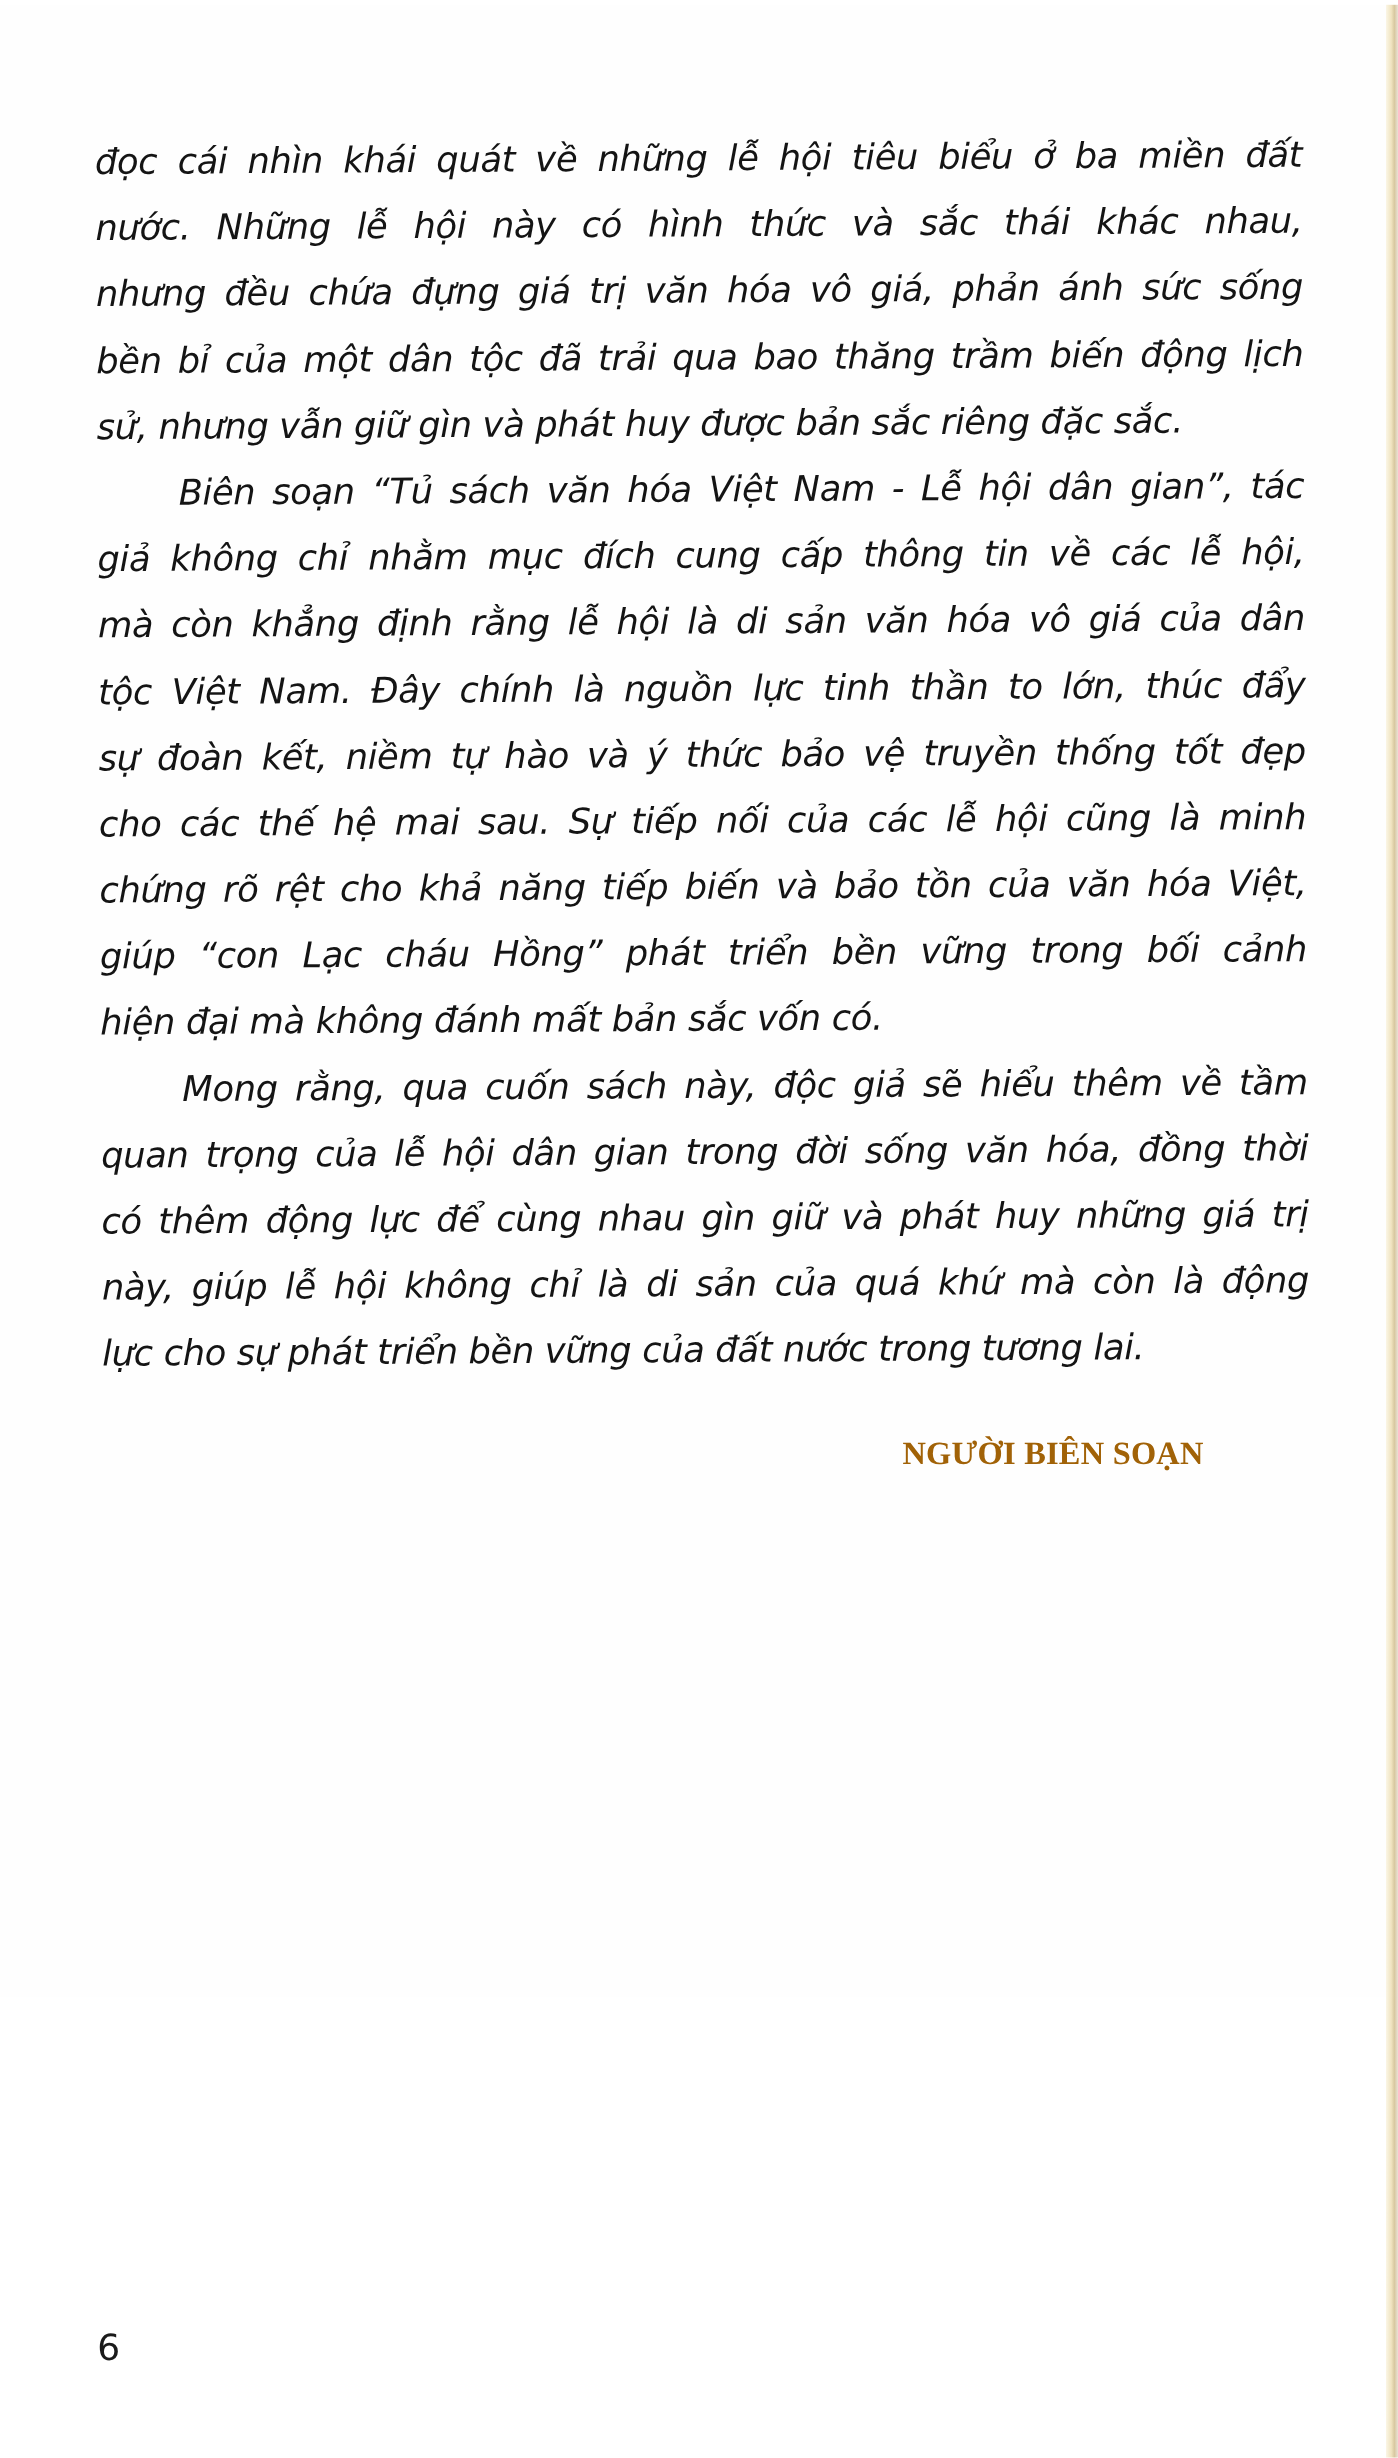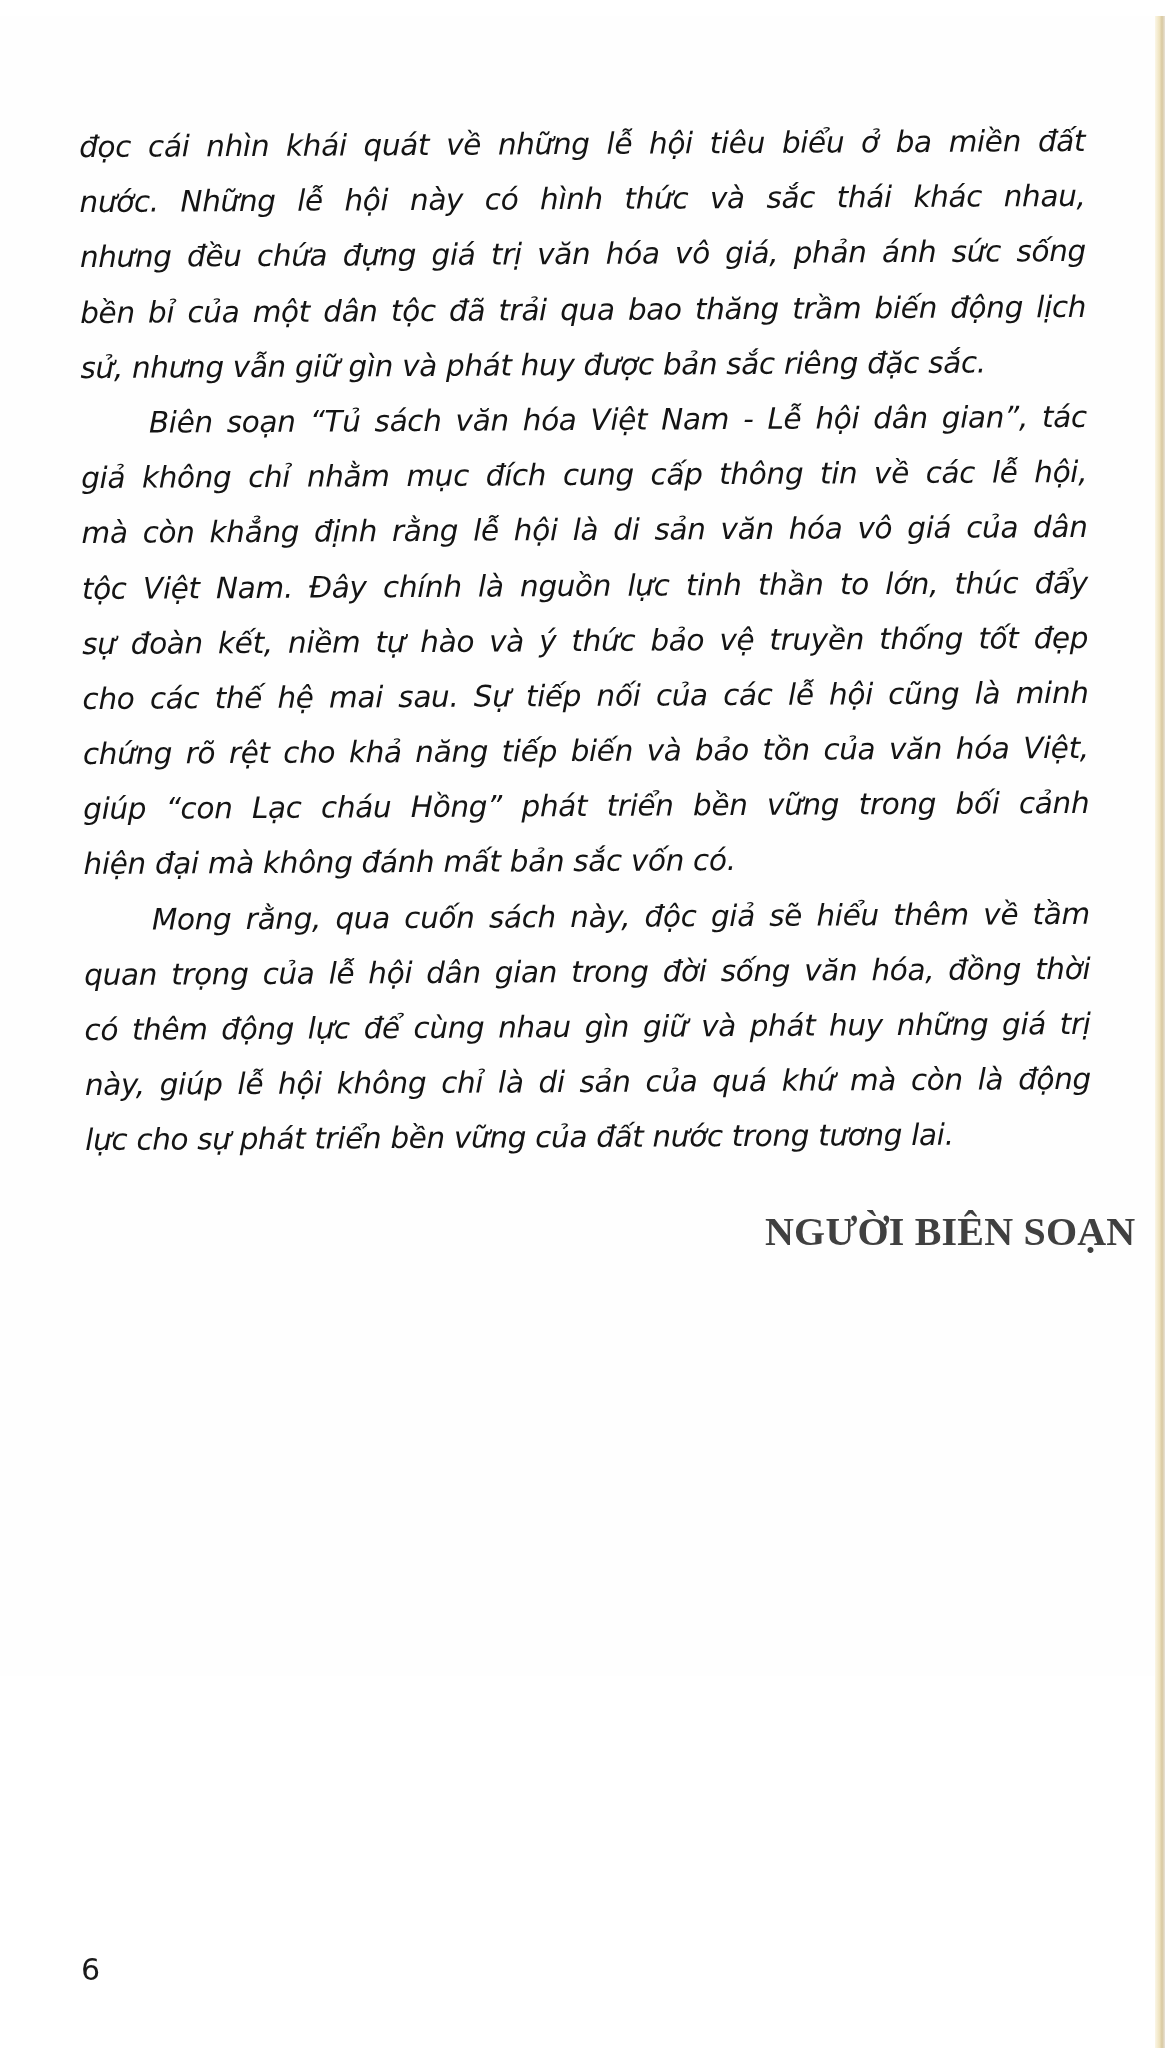--- a/index.html
+++ b/index.html
@@ -9,21 +9,21 @@
     }
     body {
       width: 1165px;
       height: 2048px;
       position: relative;
       overflow: hidden;
       background: #ffffff;
     }
     .page {
       position: absolute;
-      left: 0; top: 16px;
+      left: 0; top: 4px;
       width: 1165px;
       height: 1660px;
       background: #fefefe;
     }
     .gutter {
       position: absolute;
       top: 0;
       right: 0;
       width: 10px;
       height: 2048px;
@@ -60,25 +60,24 @@
     }
     .line.last {
       text-align-last: left;
     }
     .signature {
       position: absolute;
       left: 752px;
       top: 1192px;
       font-family: "Liberation Serif", serif;
       font-weight: bold;
-      font-size: 40px;
+      font-size: 27px;
       letter-spacing: 0.2px;
-      color: #404040;
+      color: #a16207;
       white-space: nowrap;
-      margin-left: 13px;
     }
     .page-number {
       position: absolute;
       left: 81px;
       top: 1936px;
       font-family: "DejaVu Sans", sans-serif;
       font-size: 30px;
       color: #1a1a1a;
     }
   </style>

